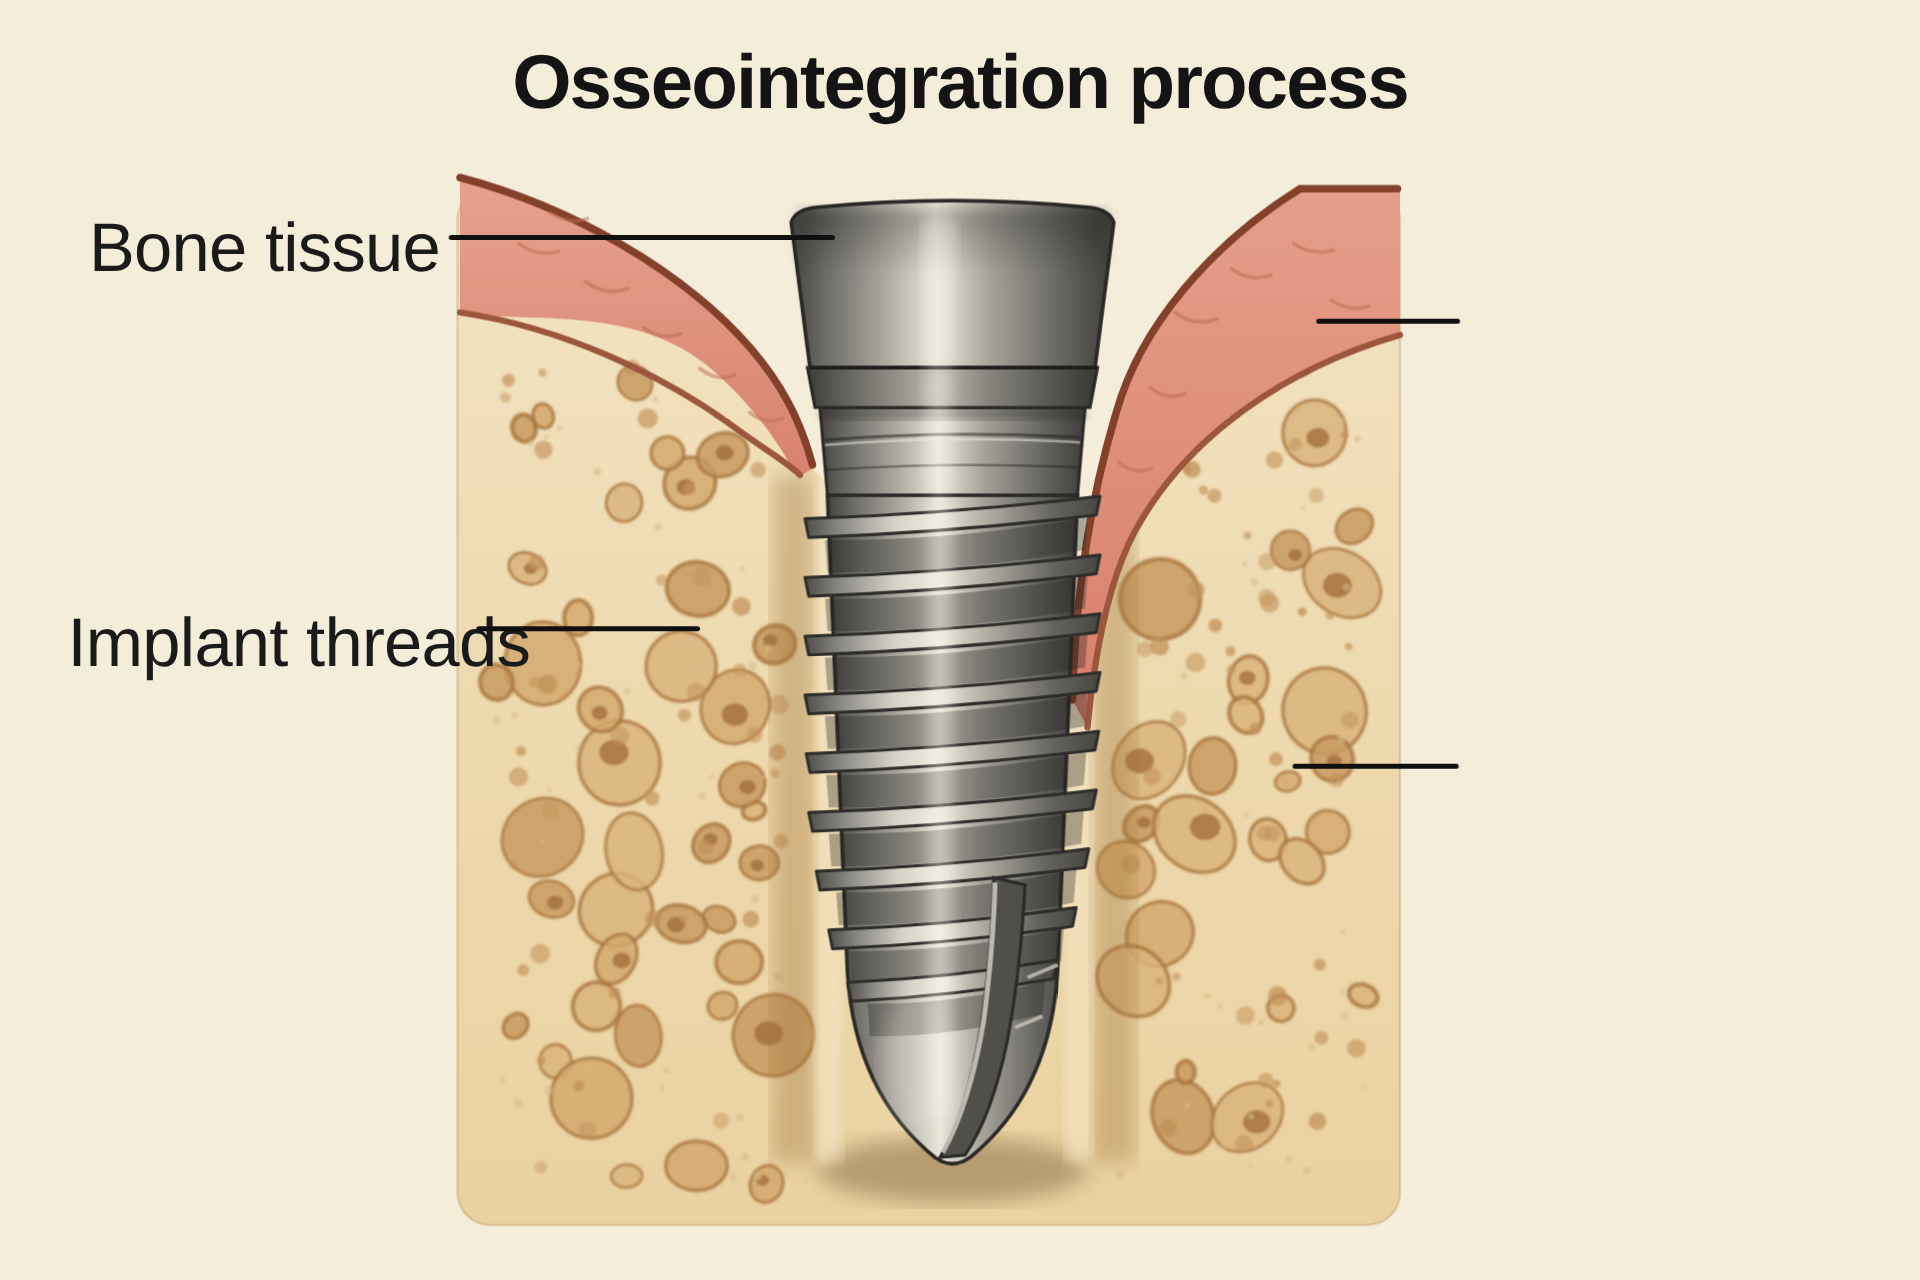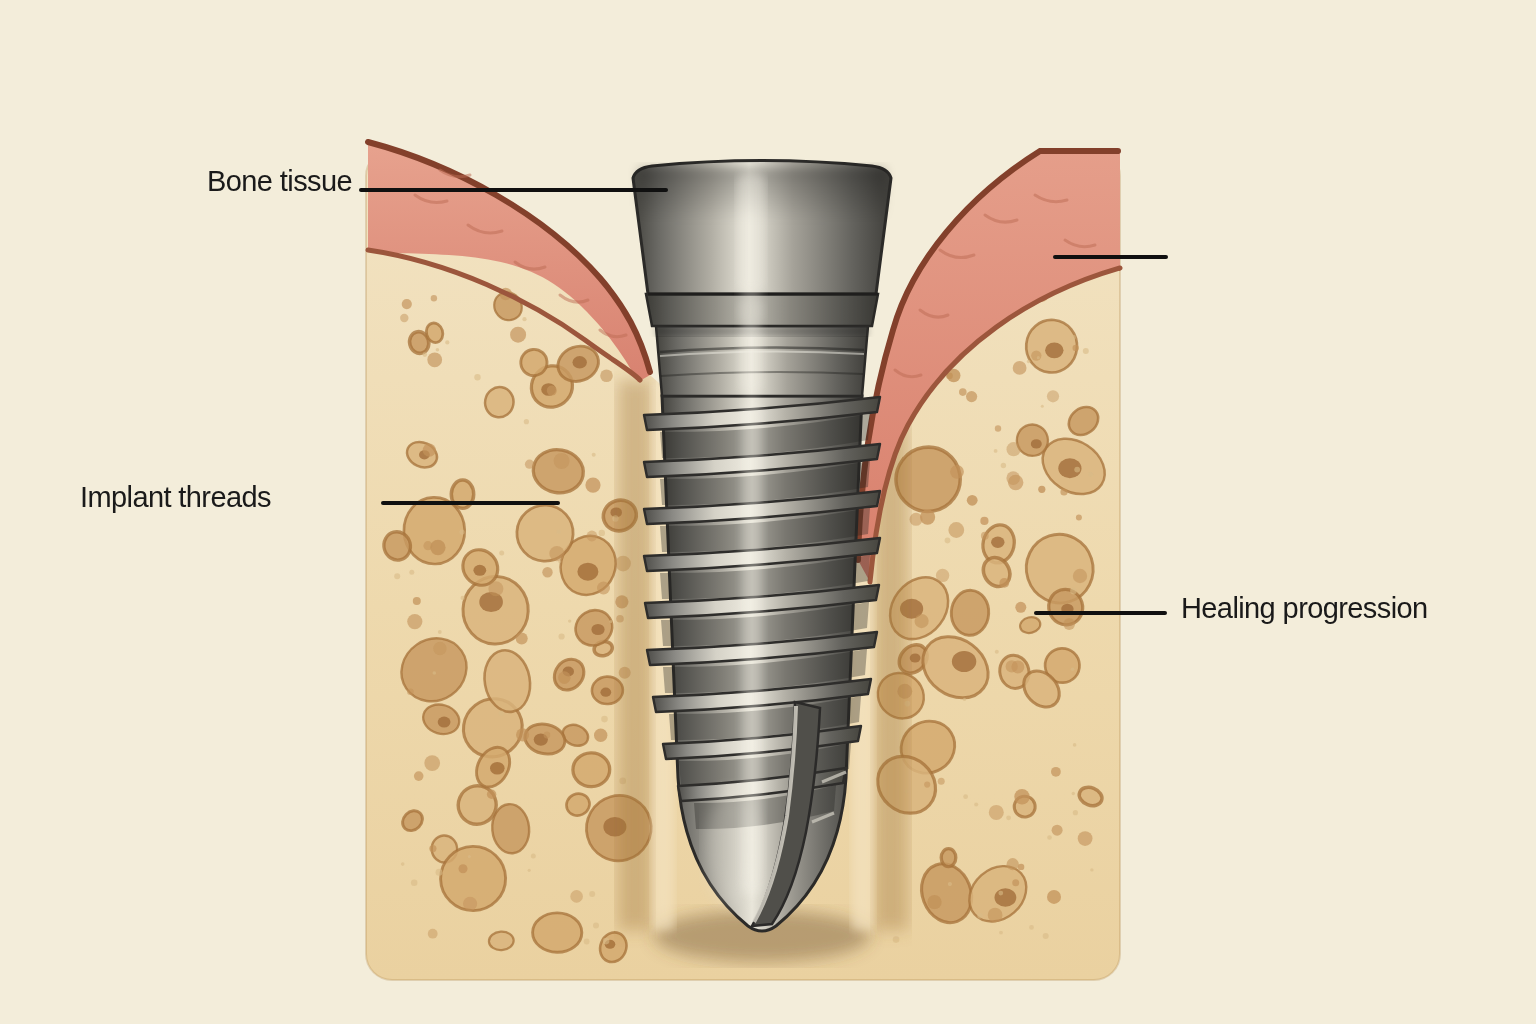--- a/index.html
+++ b/index.html
@@ -2,25 +2,25 @@
 <html><head>
 <meta charset="utf-8">
 <style>
   html,body{margin:0;padding:0;}
   body{width:1536px;height:1024px;overflow:hidden;background:#f3edda;
        font-family:"Liberation Sans","DejaVu Sans",sans-serif;}
   .stage{position:relative;width:1536px;height:1024px;background:#f3edda;}
   #scene{position:absolute;left:0;top:0;}
   .title{position:absolute;left:0;right:0;top:30px;text-align:center;
          font-size:61px;font-weight:700;letter-spacing:-1.5px;color:#141414;}
-  .label{position:absolute;font-size:29px;font-weight:500;letter-spacing:-0.6px;
+  .label{position:absolute;font-size:55px;font-weight:500;letter-spacing:-0.6px;
          color:#1a1a1a;line-height:1.3;white-space:pre-wrap;}
   #lbl-bone{top:163px;right:1184px;white-space:nowrap;}
   #lbl-gum{top:233px;left:1181px;white-space:nowrap;}
-  #lbl-threads{top:479px;left:54px;white-space:nowrap;margin-left:26px;}
+  #lbl-threads{top:479px;left:54px;white-space:nowrap;}
   #lbl-healing{top:590px;left:1181px;width:280px;}
   .leader{position:absolute;height:4px;background:#101010;border-radius:2px;}
   #ln-bone{left:359px;top:188px;width:309px;}
   #ln-gum{left:1053px;top:255px;width:115px;}
   #ln-threads{left:381px;top:501px;width:179px;}
   #ln-healing{left:1034px;top:611px;width:133px;}
 </style>
 </head>
 <body>
 
@@ -464,24 +464,24 @@
 
       <g fill="#f6f3e9" opacity="0.38" filter="url(#blur5)">
         <rect x="737" y="172" width="28" height="122" rx="10"></rect>
         <rect x="739" y="296" width="24" height="30" rx="8"></rect>
         <rect x="740" y="326" width="22" height="68" rx="8"></rect>
         <rect x="742" y="398" width="20" height="498" rx="10"></rect>
       </g>
     </g>
   </svg>
 
+  <div class="title">Osseointegration process</div>
 
   <div class="label" id="lbl-bone">Bone tissue</div>
   <div class="leader" id="ln-bone"></div>
 
   <div class="leader" id="ln-gum"></div>
 
   <div class="label" id="lbl-threads">Implant threads</div>
   <div class="leader" id="ln-threads"></div>
 
-  <div class="label" id="lbl-healing">Healing progression</div>
   <div class="leader" id="ln-healing"></div>
 </div>
 
 </body></html>

